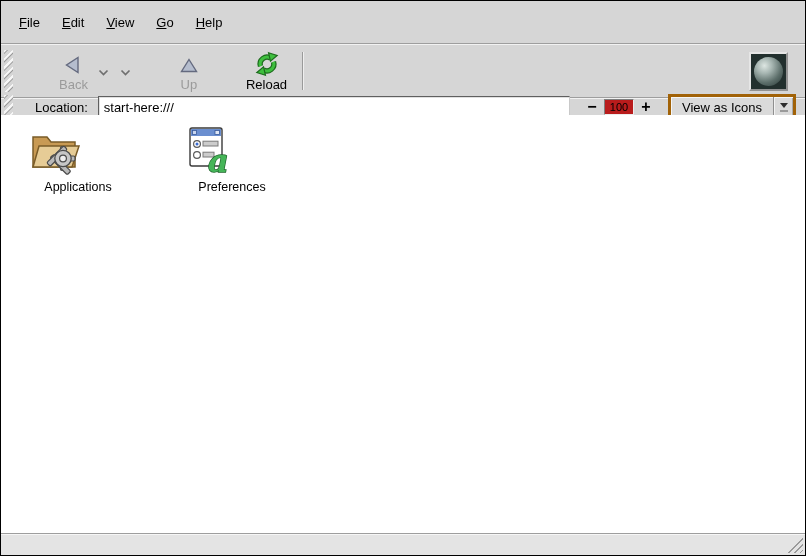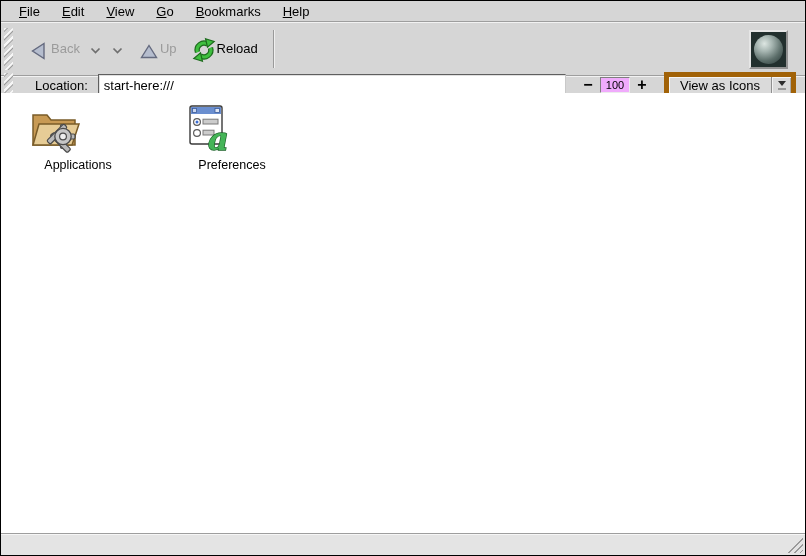--- a/index.html
+++ b/index.html
@@ -6,50 +6,50 @@
   html,body { width:806px; height:556px; }
   body {
     font-family:"Liberation Sans","DejaVu Sans",sans-serif;
     font-size:13px; color:#000;
     border:1px solid #000;
     background:#d6d6d6;
     display:flex; flex-direction:column;
     overflow:hidden;
   }
   
-  .menubar { height:20px; display:flex; align-items:center; padding-left:7px; background:#d6d6d6; }
+  .menubar { height:42px; display:flex; align-items:center; padding-left:7px; background:#d6d6d6; }
   .menu-item { padding:4px 11px; cursor:default; white-space:nowrap; }
   .menu-item .mn { text-decoration:underline; }
   .groove { height:2px; border-top:1px solid #9e9e9e; border-bottom:1px solid #f2f2f2; }
   
   .toolbar { height:52px; display:flex; align-items:center; padding:0 8px 0 3px; background:#d6d6d6; }
   .grip {
     width:9px; align-self:center;
     background:repeating-linear-gradient(135deg,#f6f6f6 0px,#f6f6f6 1.5px,#9a9a9a 2.5px,#d6d6d6 3.5px,#d6d6d6 6px);
     margin-right:7px; border-radius:1px;
   }
   .toolbar .grip { height:42px; }
-  .tbbtn { height:48px; display:flex; flex-direction:row; align-items:center; justify-content:flex-end; padding:2px 7px; background:transparent; border:none; font:13px "Liberation Sans",sans-serif; cursor:default; }
+  .tbbtn { height:48px; display:flex; flex-direction:column; align-items:center; justify-content:flex-end; padding:2px 7px; background:transparent; border:none; font:13px "Liberation Sans",sans-serif; cursor:default;margin-left:32px; }
   .tbbtn .ticon { height:28px; display:flex; align-items:flex-end; justify-content:center; }
   .tbbtn .tlabel { line-height:16px; }
   .tbbtn.disabled .tlabel { color:#9b9b9b; }
   .tbbtn.disabled .ticon { opacity:.72; }
   .chev-btn { width:18px; height:48px; display:flex; align-items:center; justify-content:center; background:transparent; border:none; margin-right:4px; cursor:default; }
   .tb-sep { width:0; height:38px; border-left:1px solid #9a9a9a; border-right:1px solid #efefef; margin:0 8px; }
   .throbber-btn { margin-left:auto; margin-right:9px; width:39px; height:39px; border:2px outset #e6e6e6; background:#22302e; display:flex; align-items:center; justify-content:center; }
   .throbber-sphere { width:29px; height:29px; border-radius:50%;
     background:radial-gradient(circle at 36% 30%, #dde6e2 0%, #a7b6b2 28%, #5c6e6a 62%, #2c3c3a 95%); }
   
   .locbar { height:16px; display:flex; align-items:center; padding:0 9px 0 3px; background:#d6d6d6; }
   .locbar .grip { height:24px; }
   .loc-label { margin:0 10px 0 15px; white-space:nowrap; }
   .loc-input { flex:1; height:22px; border:1px solid #5f5f5f; border-bottom-color:#d9d9d9; border-right-color:#c9c9c9; background:#fff; padding:0 5px; font:13px "Liberation Sans",sans-serif; color:#000; box-shadow:inset 1px 1px 0 rgba(0,0,0,.12); margin-right:14px; }
   .zoom-btn { background:none; border:none; font:bold 16px "Liberation Sans",sans-serif; width:16px; cursor:default; line-height:14px; }
-  .zoom-level { width:30px; height:16px; margin:0 4px; background:#f0abfc; border:1px solid; border-color:#7f7f7f #ececec #ececec #7f7f7f; font:11px "Liberation Sans",sans-serif; display:flex; align-items:center; justify-content:center; cursor:default; }
-  .combo { margin-left:14px; height:27px; display:flex; align-items:stretch; border:5px solid #a16207; background:#dadada; box-shadow:inset 1px 1px 0 #f6f6f6, inset -1px -1px 0 #a9a9a9; cursor:default; }
+  .zoom-level { width:30px; height:16px; margin:0 4px; background:#b91c1c; border:1px solid; border-color:#7f7f7f #ececec #ececec #7f7f7f; font:11px "Liberation Sans",sans-serif; display:flex; align-items:center; justify-content:center; cursor:default; }
+  .combo { margin-left:14px; height:27px; display:flex; align-items:stretch; border:3px solid #a16207; background:#dadada; box-shadow:inset 1px 1px 0 #f6f6f6, inset -1px -1px 0 #a9a9a9; cursor:default; }
   .combo-label { display:flex; align-items:center; padding:0 11px; white-space:nowrap; }
   .combo-arrow { width:20px; border-left:1px solid #8f8f8f; box-shadow:inset 1px 0 0 #f3f3f3; display:flex; flex-direction:column; align-items:center; justify-content:center; gap:2px; }
   .combo-arrow .tri { width:0; height:0; border-left:4px solid transparent; border-right:4px solid transparent; border-top:5px solid #2e2e2e; }
   .combo-arrow .bar { width:8px; height:2px; background:#9a9a9a; }
   
   .content { flex:1; background:#fff; display:flex; align-items:flex-start; padding:10px 0 0 0; overflow:hidden; }
   .icon-cell { width:106px; margin-right:48px; display:flex; flex-direction:column; align-items:center; cursor:default; }
   .icon-cell .ilabel { margin-top:2px; font-size:12.5px; text-align:center; white-space:nowrap;margin-left:48px; }
   
   .statusbar { height:22px; background:#e4e4e4; border-top:1px solid #9e9e9e; box-shadow:inset 0 1px 0 #f6f6f6; position:relative; }
@@ -58,21 +58,20 @@
     clip-path:polygon(100% 0,100% 100%,0 100%); cursor:nwse-resize; }
 </style>
 </head>
 <body>
 
 <div class="menubar">
   <div class="menu-item"><span class="mn">F</span><span>ile</span></div>
   <div class="menu-item"><span class="mn">E</span><span>dit</span></div>
   <div class="menu-item"><span class="mn">V</span><span>iew</span></div>
   <div class="menu-item"><span class="mn">G</span><span>o</span></div>
-  <div class="menu-item"><span class="mn">B</span><span>ookmarks</span></div>
   <div class="menu-item"><span class="mn">H</span><span>elp</span></div>
 </div>
 <div class="groove"></div>
 
 <div class="toolbar">
   <div class="grip"></div>
 
   <button class="tbbtn disabled">
     <span class="ticon">
       <svg width="24" height="24" viewBox="0 0 24 24">

